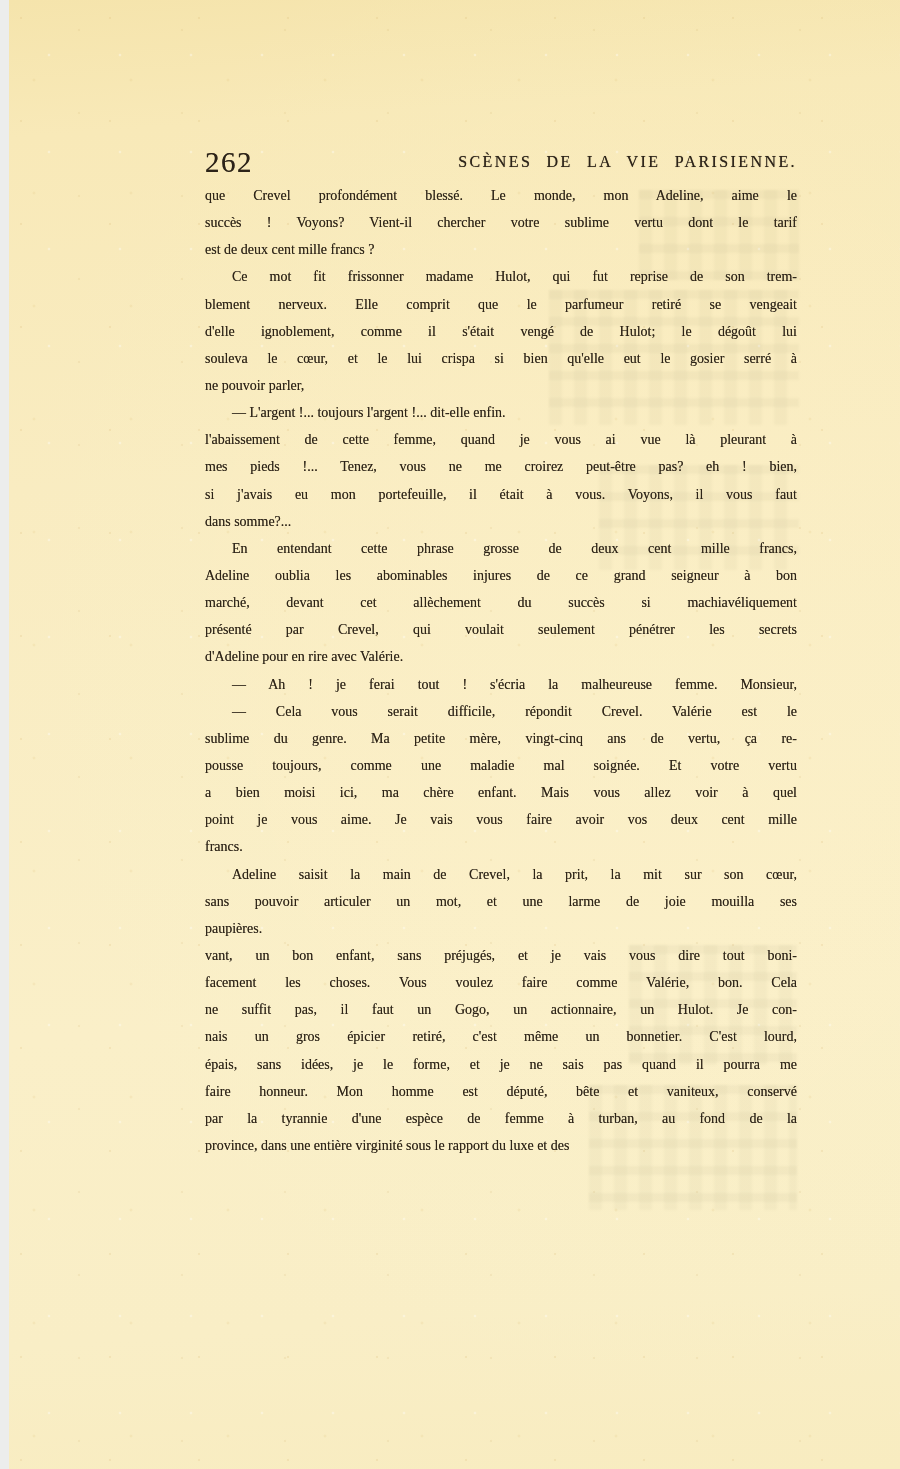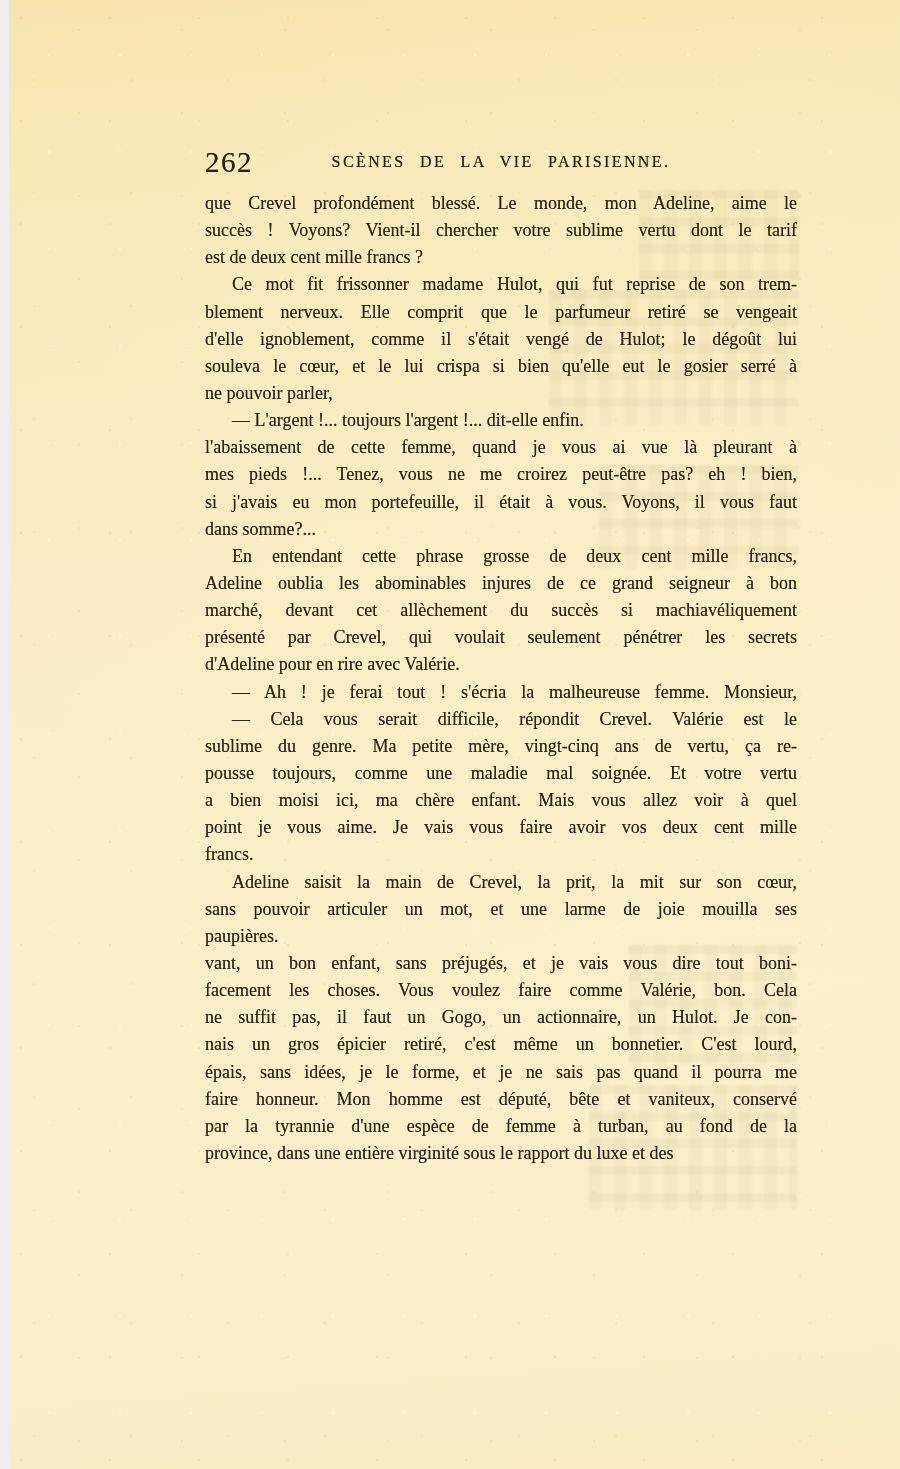--- a/index.html
+++ b/index.html
@@ -36,27 +36,27 @@
     background:
       repeating-linear-gradient(180deg, rgba(126,121,84,.10) 0 9px, rgba(0,0,0,0) 9px 27px),
       repeating-linear-gradient(90deg, rgba(126,121,84,.09) 0 13px, rgba(0,0,0,0) 13px 25px);
   }
   .page-number{
     position:absolute;left:196px;top:146px;
     font-size:29px;letter-spacing:1.5px;color:#2c2318;
     text-shadow:0 0 .6px rgba(44,35,24,.65);
   }
   .running-title{
-    position:absolute;left:196px;top:153px;width:592px;text-align:center;
+    position:absolute;left:196px;top:153px;width:592px;text-align:right;
     font-size:16px;letter-spacing:2.4px;word-spacing:8px;color:#2c2318;
     text-shadow:0 0 .7px rgba(44,35,24,.7);
   }
   .text-block{
-    position:absolute;left:196px;top:190px;width:592px;
-    font-size:18px;line-height:27.15px;color:#2d2418;
+    position:absolute;left:196px;top:182px;width:592px;
+    font-size:14px;line-height:27.15px;color:#2d2418;
     text-shadow:0 0 .6px rgba(45,36,24,.6);
   }
   .line{
     height:27.15px;overflow:hidden;
     text-align:justify;text-align-last:justify;
   }
   .line.last{text-align-last:left}
   .line.indent{padding-left:27px}
 </style>
 </head>

